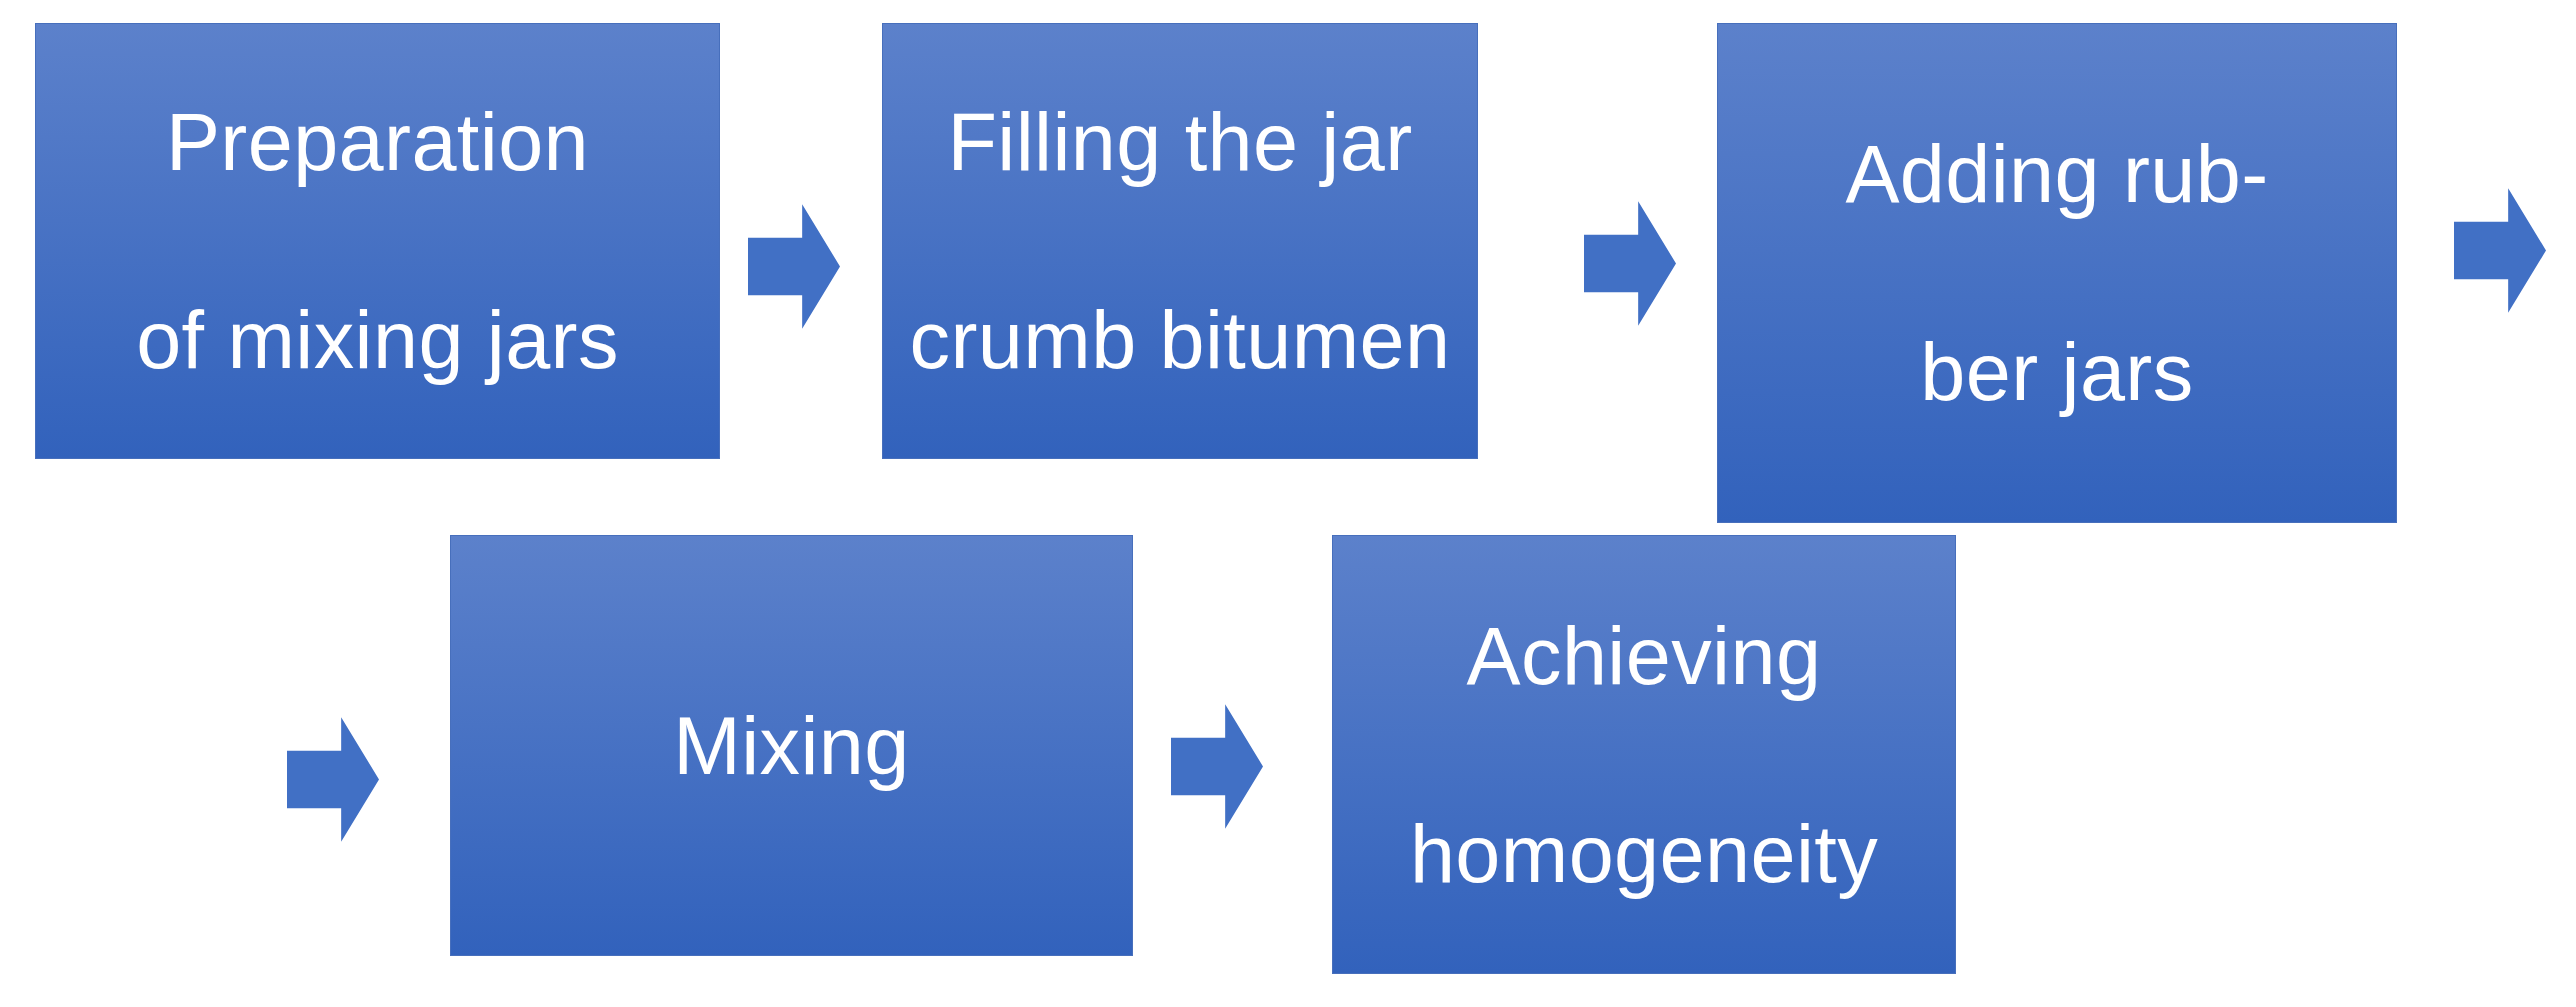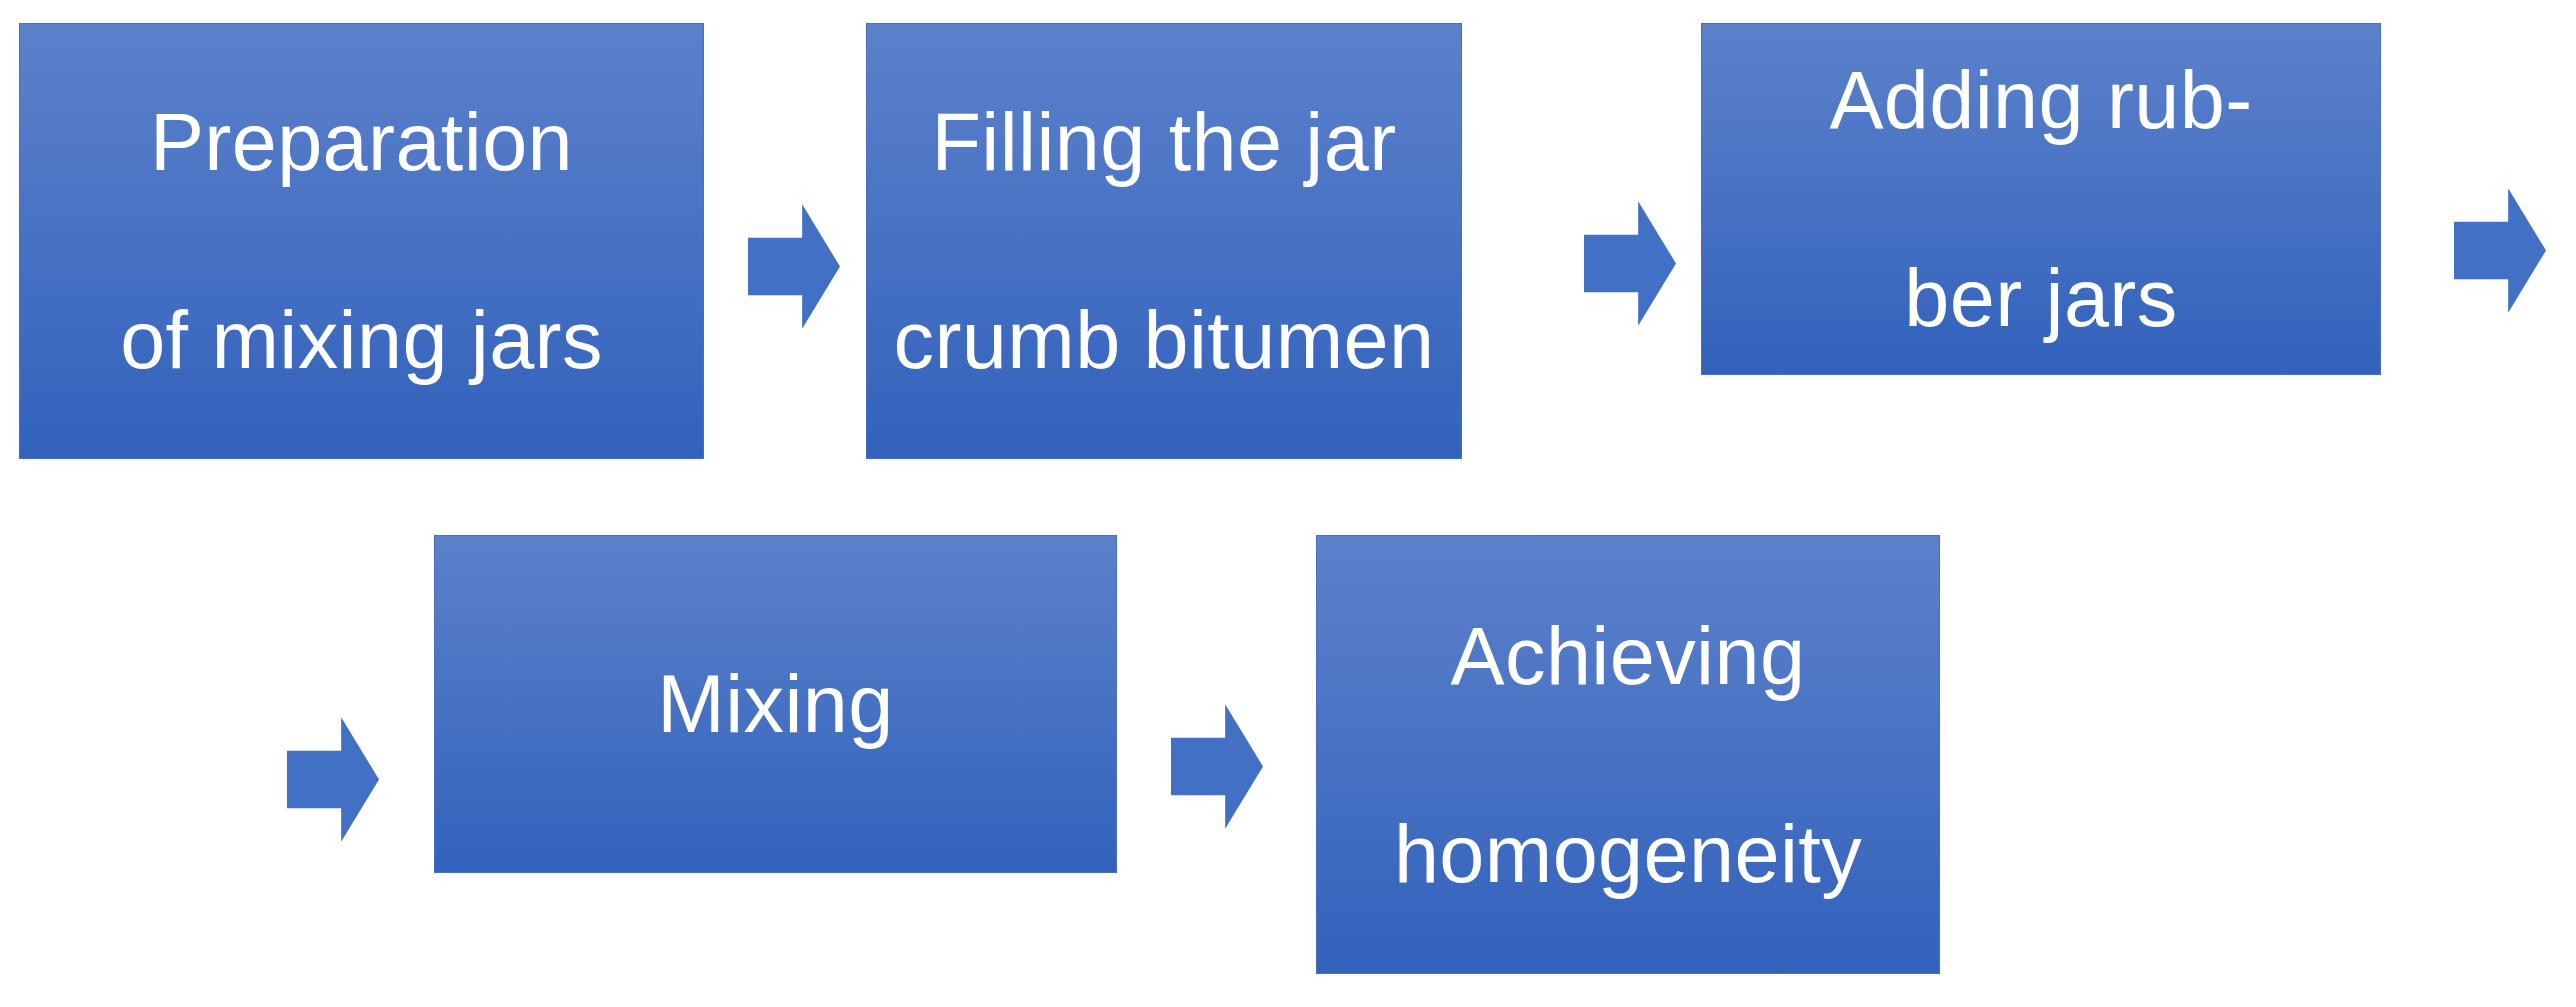--- a/index.html
+++ b/index.html
@@ -26,20 +26,21 @@
     flex-direction: column;
     justify-content: center;
     align-items: center;
     text-align: center;
     background: linear-gradient(180deg, var(--box-fill-top) 0%, var(--box-fill-bottom) 100%);
     border: 1.7px solid var(--box-border);
     color: var(--text-color);
     font-size: 81px;
     font-weight: 400;
     letter-spacing: 0.4px;
+    margin-left: 16px;
   }
   .box .line {
     display: block;
     line-height: 198px;
     white-space: nowrap;
   }
   .arrow {
     position: absolute;
     display: block;
   }
@@ -61,34 +62,34 @@
 
   <div class="box" style="left:866px; top:23px; width:596px; height:436px">
     <span class="line">Filling the jar</span>
     <span class="line">crumb bitumen</span>
   </div>
 
   <svg class="arrow" style="left:1584px; top:201px" width="92" height="125" viewBox="0 0 107 145" aria-hidden="true">
     <polygon points="0,39 63,39 63,0 107,72.5 63,145 63,106 0,106"></polygon>
   </svg>
 
-  <div class="box" style="left:1701px; top:23px; width:680px; height:352px">
+  <div class="box" style="left:1701px; top:23px; width:680px; height:500px">
     <span class="line">Adding rub-</span>
     <span class="line">ber jars</span>
   </div>
 
   <svg class="arrow" style="left:2454px; top:188px" width="92" height="125" viewBox="0 0 107 145" aria-hidden="true">
     <polygon points="0,39 63,39 63,0 107,72.5 63,145 63,106 0,106"></polygon>
   </svg>
 
   <svg class="arrow" style="left:287px; top:717px" width="92" height="125" viewBox="0 0 107 145" aria-hidden="true">
     <polygon points="0,39 63,39 63,0 107,72.5 63,145 63,106 0,106"></polygon>
   </svg>
 
-  <div class="box" style="left:434px; top:535px; width:683px; height:338px">
+  <div class="box" style="left:434px; top:535px; width:683px; height:421px">
     <span class="line">Mixing</span>
   </div>
 
   <svg class="arrow" style="left:1171px; top:704px" width="92" height="125" viewBox="0 0 107 145" aria-hidden="true">
     <polygon points="0,39 63,39 63,0 107,72.5 63,145 63,106 0,106"></polygon>
   </svg>
 
   <div class="box" style="left:1316px; top:535px; width:624px; height:439px">
     <span class="line">Achieving</span>
     <span class="line">homogeneity</span>

